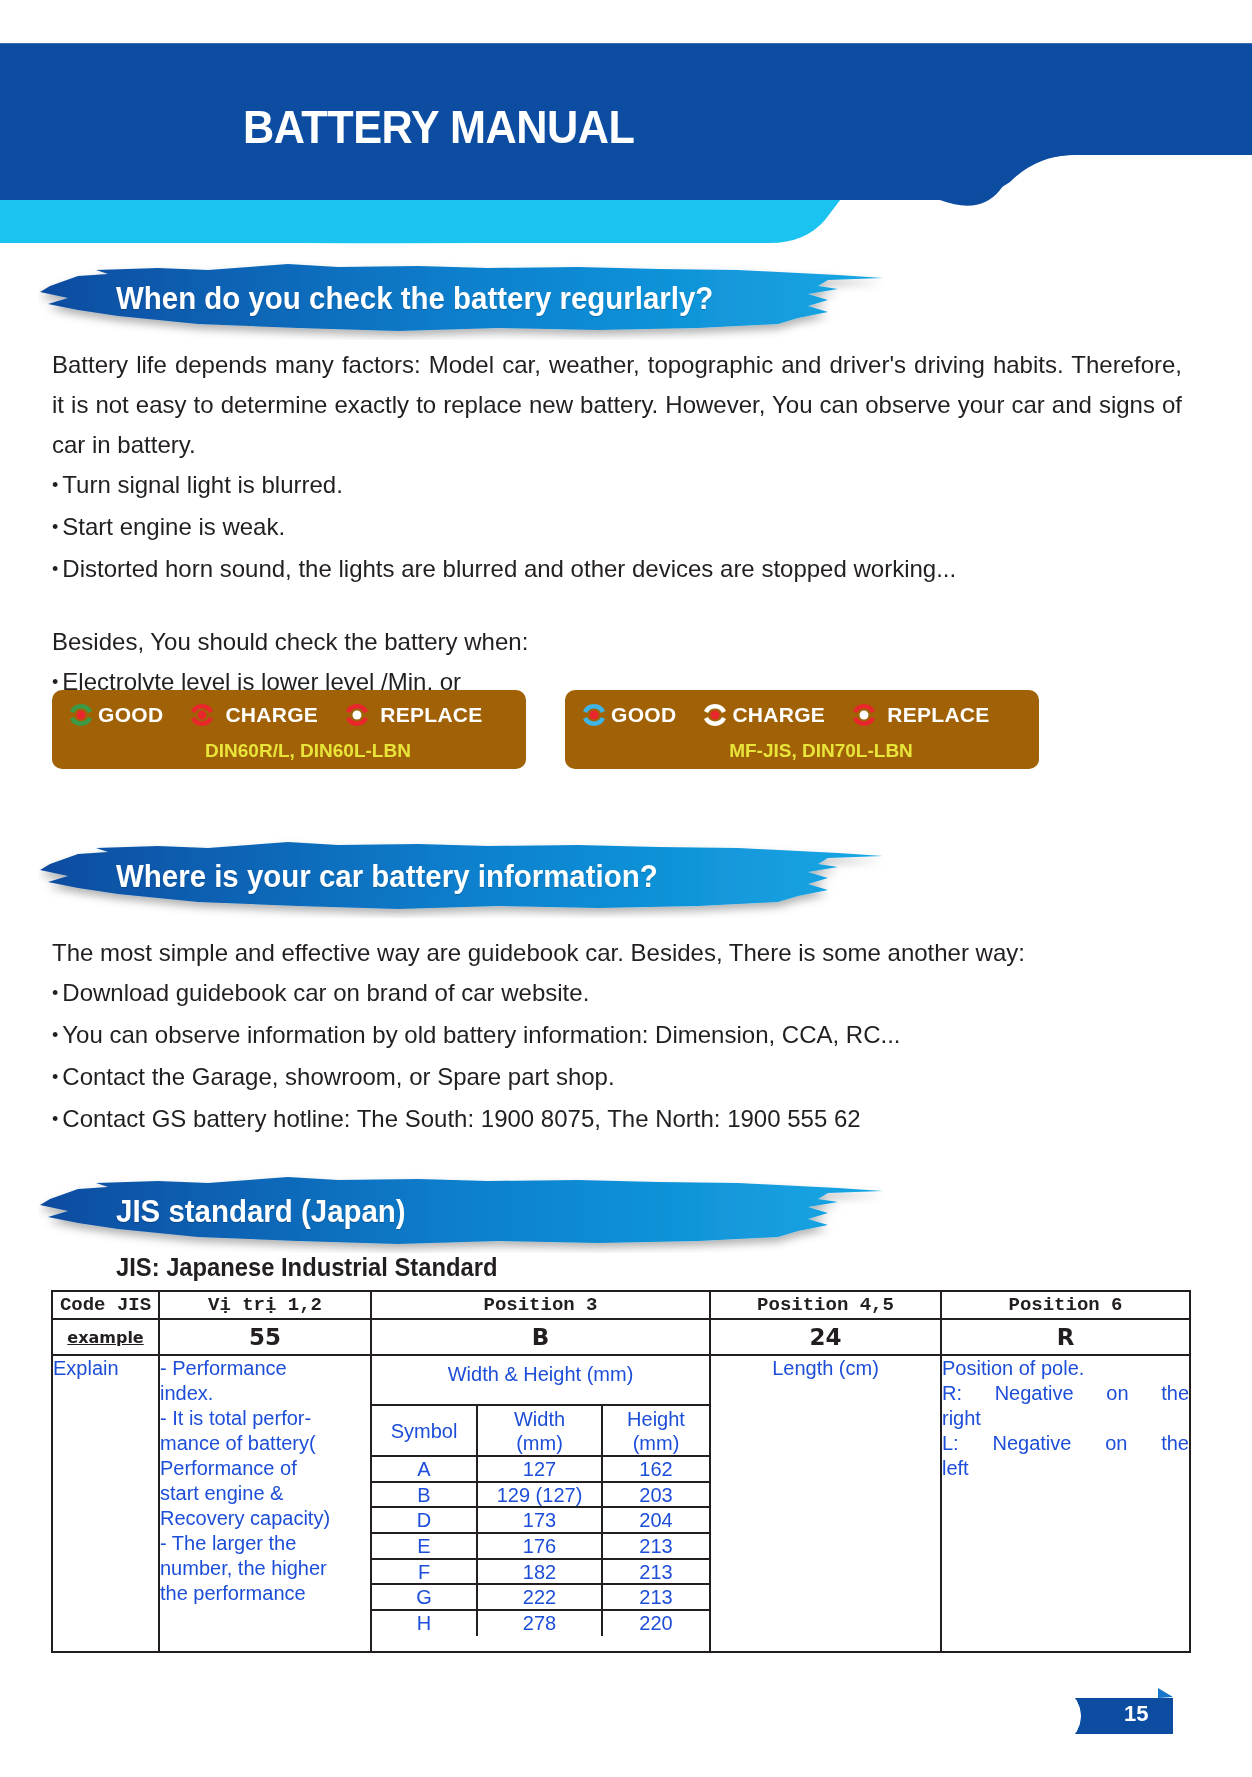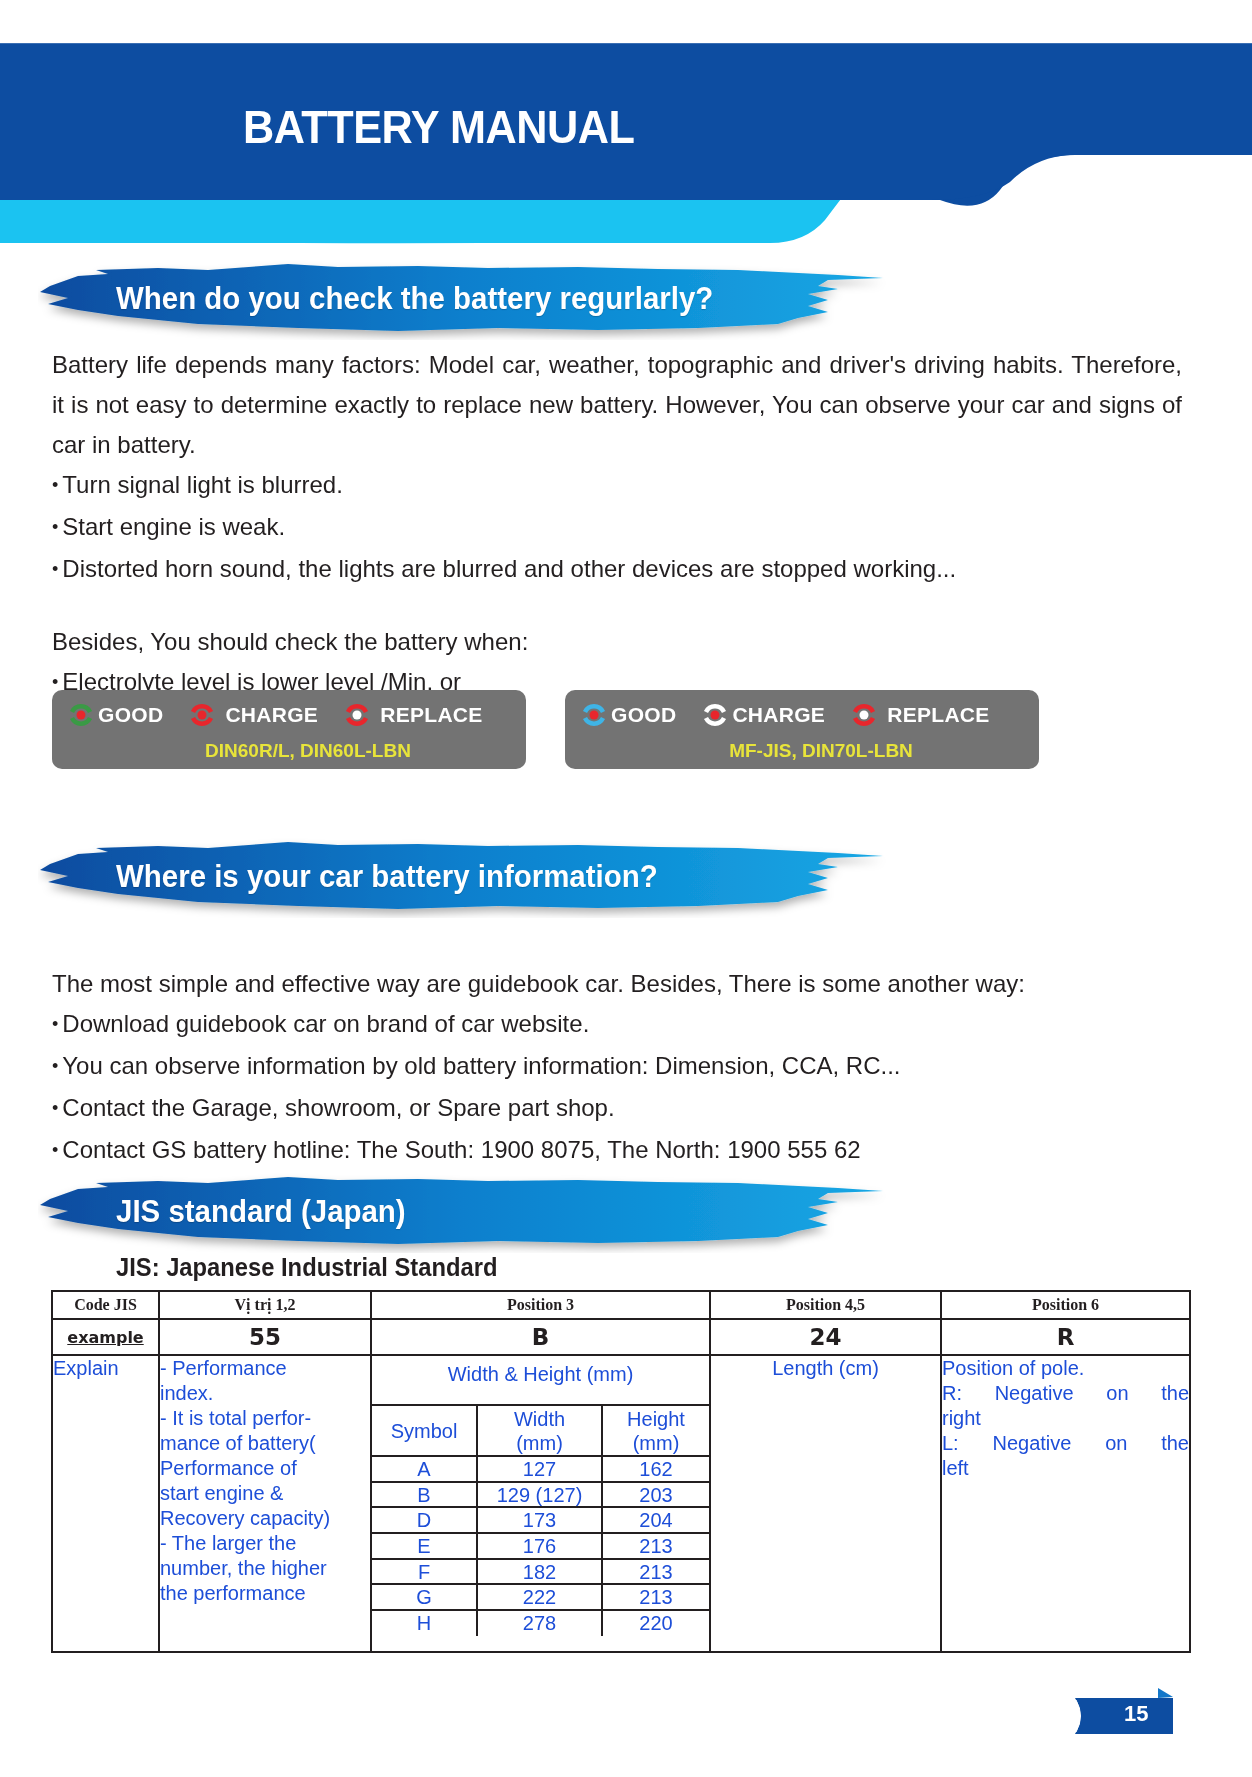--- a/index.html
+++ b/index.html
@@ -32,21 +32,21 @@
     font-size: 24px; line-height: 40px; color: #231f20;
     text-align: justify;
   }
   .para p { margin: 0; }
   .para .bullet::before { content: "\2022"; margin-right: 4px; font-size: 18px; position: relative; top: -2px; }
   .para .gap { height: 31px; }
 
   
   .eye-panel {
     position: absolute; top: 690px; height: 79px;
-    background: #737373; border-radius: 10px;
+    background: #a16207; border-radius: 10px;
   }
   .eye-row { position: absolute; left: 16px; top: 12px; display: flex; align-items: center; white-space: nowrap; }
   .eye-item { display: flex; align-items: center; margin-right: 26px; }
   .eye-item svg { margin-right: 4px; }
   .eye-label { font-weight: bold; font-size: 21px; color: #ffffff; letter-spacing: 0.3px; }
   .eye-models {
     position: absolute; left: 0; right: 0; top: 50px; text-align: center;
     font-weight: bold; font-size: 19px; color: #e8e43a; padding-left: 38px;
   }
 
@@ -59,21 +59,21 @@
 
   
   .jis-table {
     position: absolute; left: 51px; top: 1290px; width: 1138px;
     border-collapse: collapse; table-layout: fixed;
   }
   .jis-table td, .jis-table th {
     border: 2px solid #231f20; vertical-align: top; padding: 0;
   }
   .jis-table .hdr th {
-    height: 28px; font-family: Liberation Serif, serif; font-weight: bold; font-size: 16px;
+    height: 28px; font-family: Liberation Mono, monospace; font-weight: bold; font-size: 19px;
     text-align: center; vertical-align: middle; color: #231f20;
   }
   .jis-table .ex td {
     height: 36px; font-family: "DejaVu Sans", sans-serif; font-weight: bold; font-size: 23px;
     text-align: center; vertical-align: middle;
   }
   .jis-table .ex td.ex-label { font-size: 16px; text-decoration: underline; }
   .cell-text { font-size: 20px; line-height: 25px; color: #1d4ed8; }
   .explain-label { padding: 10px 0 0 12px; }
   .explain-desc { padding: 6px 4px 0 9px; }
@@ -211,21 +211,21 @@
       </linearGradient>
       <filter id="sh2" x="-5%" y="-20%" width="110%" height="160%">
         <feDropShadow dx="0" dy="5" stdDeviation="4" flood-color="#000" flood-opacity="0.3"></feDropShadow>
       </filter>
     </defs>
     <path filter="url(#sh2)" fill="url(#bg2)" d="M12 28 L40 18 L70 16 L58 12 L120 10 L170 12 L250 6 L300 9 L380 8 L450 10 L540 9 L620 11 L700 12 L800 17 L845 20 L790 22 L780 28 L800 31 L770 36 L790 42 L770 48 L790 54 L760 60 L740 66 L660 70 L560 72 L460 70 L360 73 L260 70 L160 66 L120 62 L80 58 L40 52 L10 46 L30 40 L2 34 Z"></path>
   </svg>
   <div class="brush-text">Where is your car battery information?</div>
 </div>
 
-<div class="para" style="top:964px;">
+<div class="para" style="top:933px;">
   <p>The most simple and effective way are guidebook car. Besides, There is some another way:</p>
   <p class="bullet">Download guidebook car on brand of car website.</p>
   <p class="bullet">You can observe  information by old battery information: Dimension, CCA, RC...</p>
   <p class="bullet">Contact the Garage, showroom, or Spare part shop.</p>
   <p class="bullet">Contact GS battery hotline: The South: 1900 8075, The North: 1900 555 62</p>
 </div>
 
 <div class="brush" style="top:1171px;">
   <svg width="850" height="82" viewBox="0 0 850 82">
     <defs>

